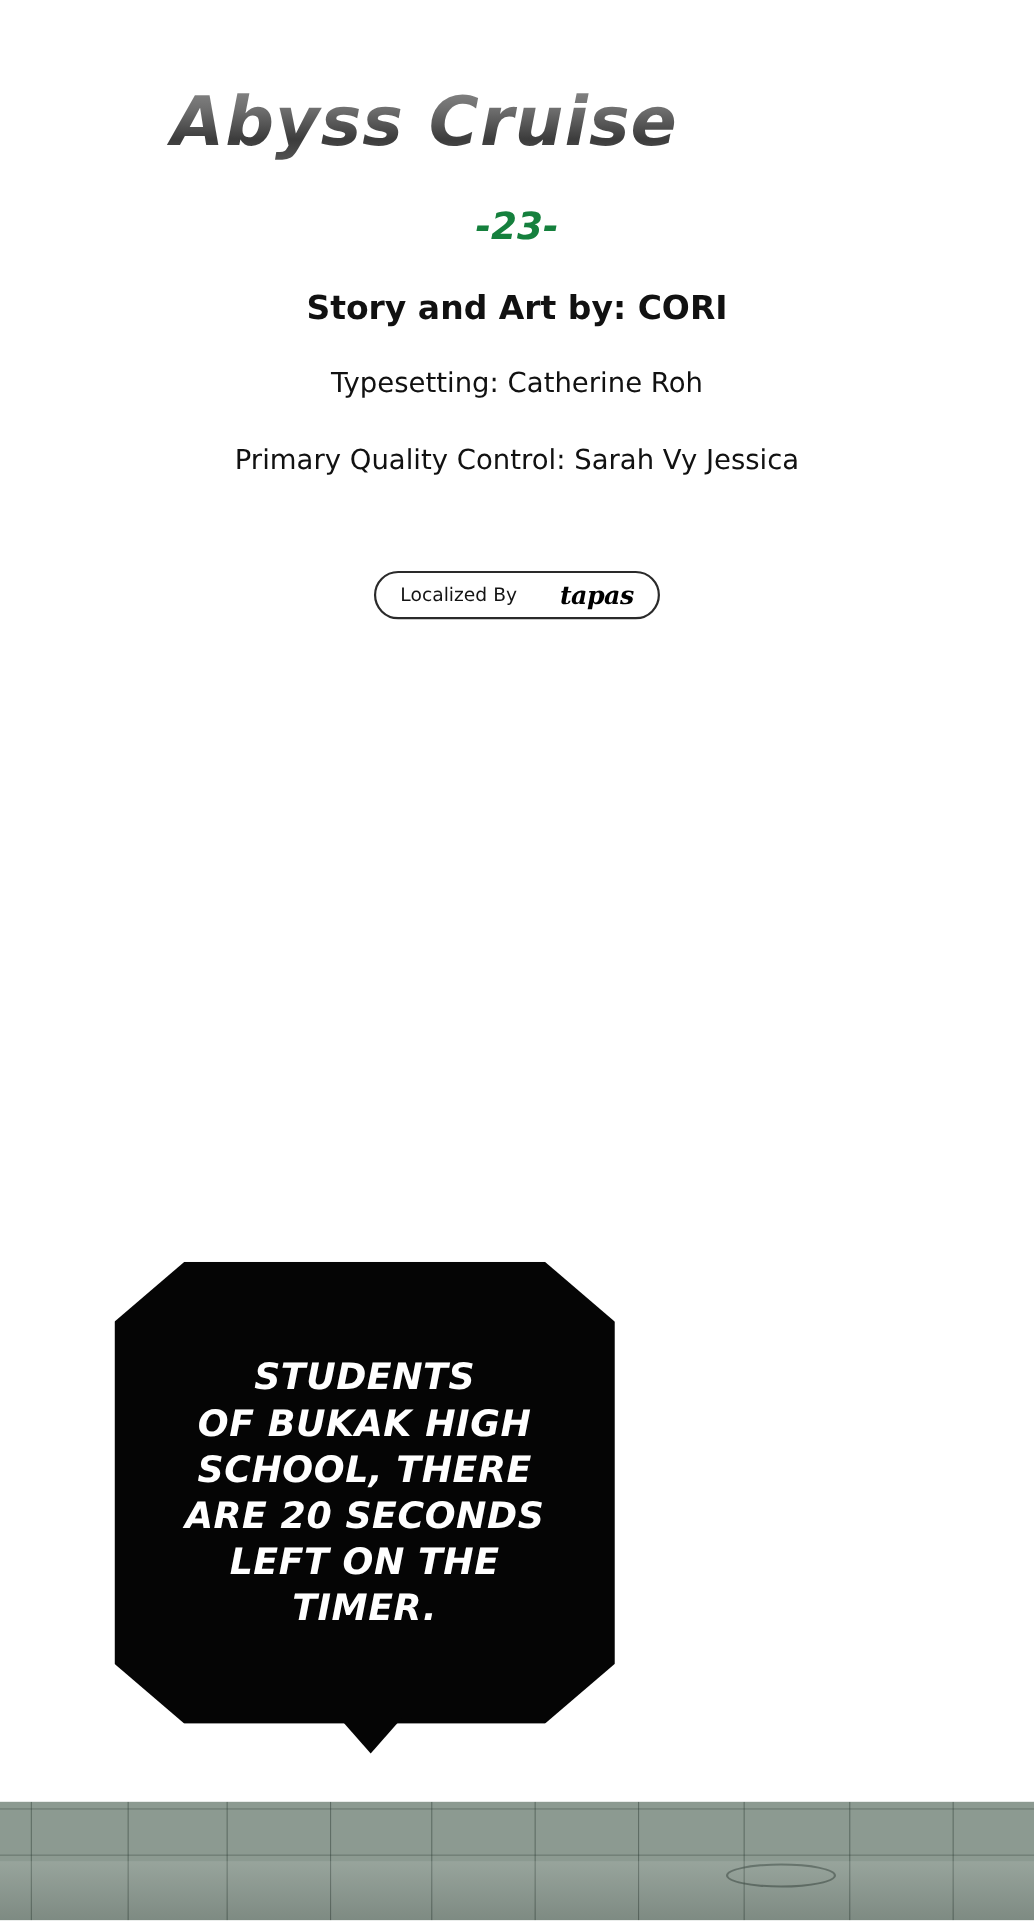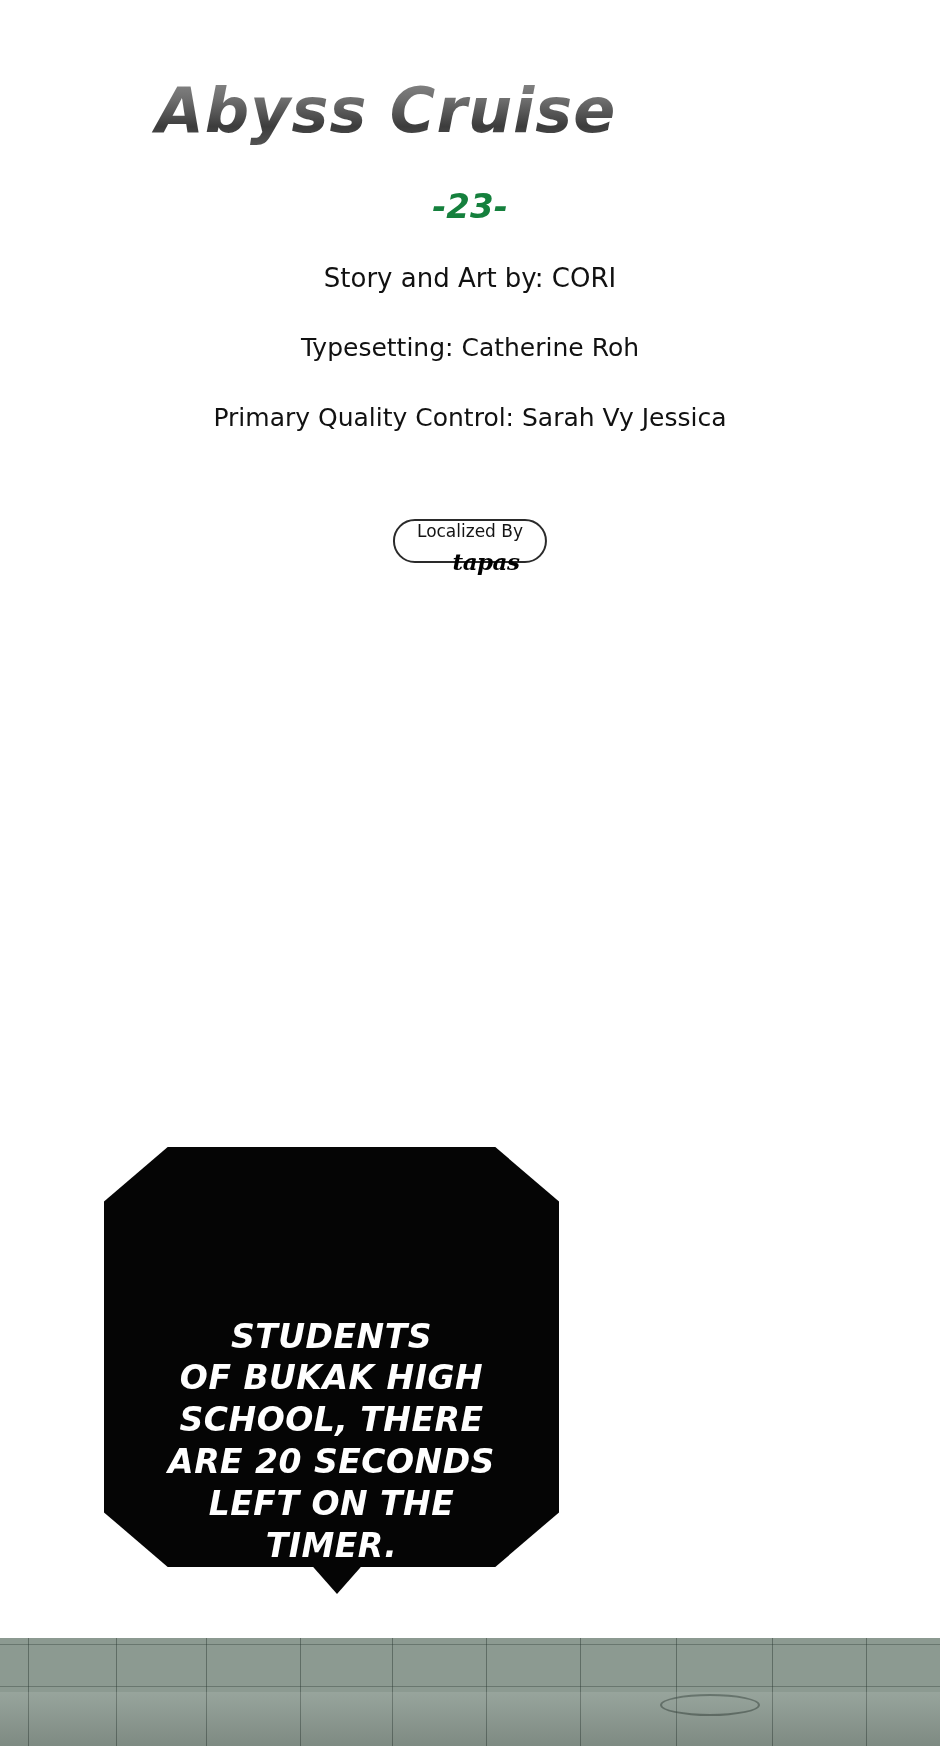--- a/index.html
+++ b/index.html
@@ -52,42 +52,41 @@
   }
   .credit-line {
     position: absolute;
     left: 0;
     width: 940px;
     text-align: center;
     font-family: "DejaVu Sans", sans-serif;
     font-size: 25px;
     color: #111111;
   }
-  .byline { top: 263px; font-weight: normal; font-size: 26px; }
+  .byline { top: 263px; font-weight: bold; font-size: 30px; }
   .staff-0 { top: 333px; }
   .staff-1 { top: 368px; }
   .staff-2 { top: 403px; }
   .staff-3 { top: 438px; }
 
   
   .localized-badge {
     position: absolute;
     top: 519px;
     left: 50%;
     transform: translateX(-50%);
     display: flex;
     align-items: center;
     gap: 7px;
     height: 44px;
     padding: 0 22px;
     border: 2px solid #2a2a2a;
     border-radius: 24px;
     background: #ffffff;
     box-sizing: border-box;
-    flex-direction: column;
   }
   .localized-badge .lbl {
     font-family: "DejaVu Sans", sans-serif;
     font-size: 17px;
     color: #141414;
   }
   .localized-badge .brand {
     font-family: "DejaVu Serif", serif;
     font-weight: bold;
     font-style: italic;
@@ -143,21 +142,21 @@
   
   .balloon {
     position: absolute;
     left: 104px;
     top: 1147px;
     width: 455px;
     height: 420px;
     background: #050505;
     clip-path: polygon(14% 0%, 86% 0%, 100% 13%, 100% 87%, 86% 100%, 14% 100%, 0% 87%, 0% 13%);
     display: flex;
-    align-items: flex-end;
+    align-items: center;
     justify-content: center;
   }
   .balloon-text {
     font-family: "DejaVu Sans", sans-serif;
     font-weight: bold;
     font-style: italic;
     font-size: 33px;
     line-height: 1.27;
     color: #ffffff;
     text-align: center;

